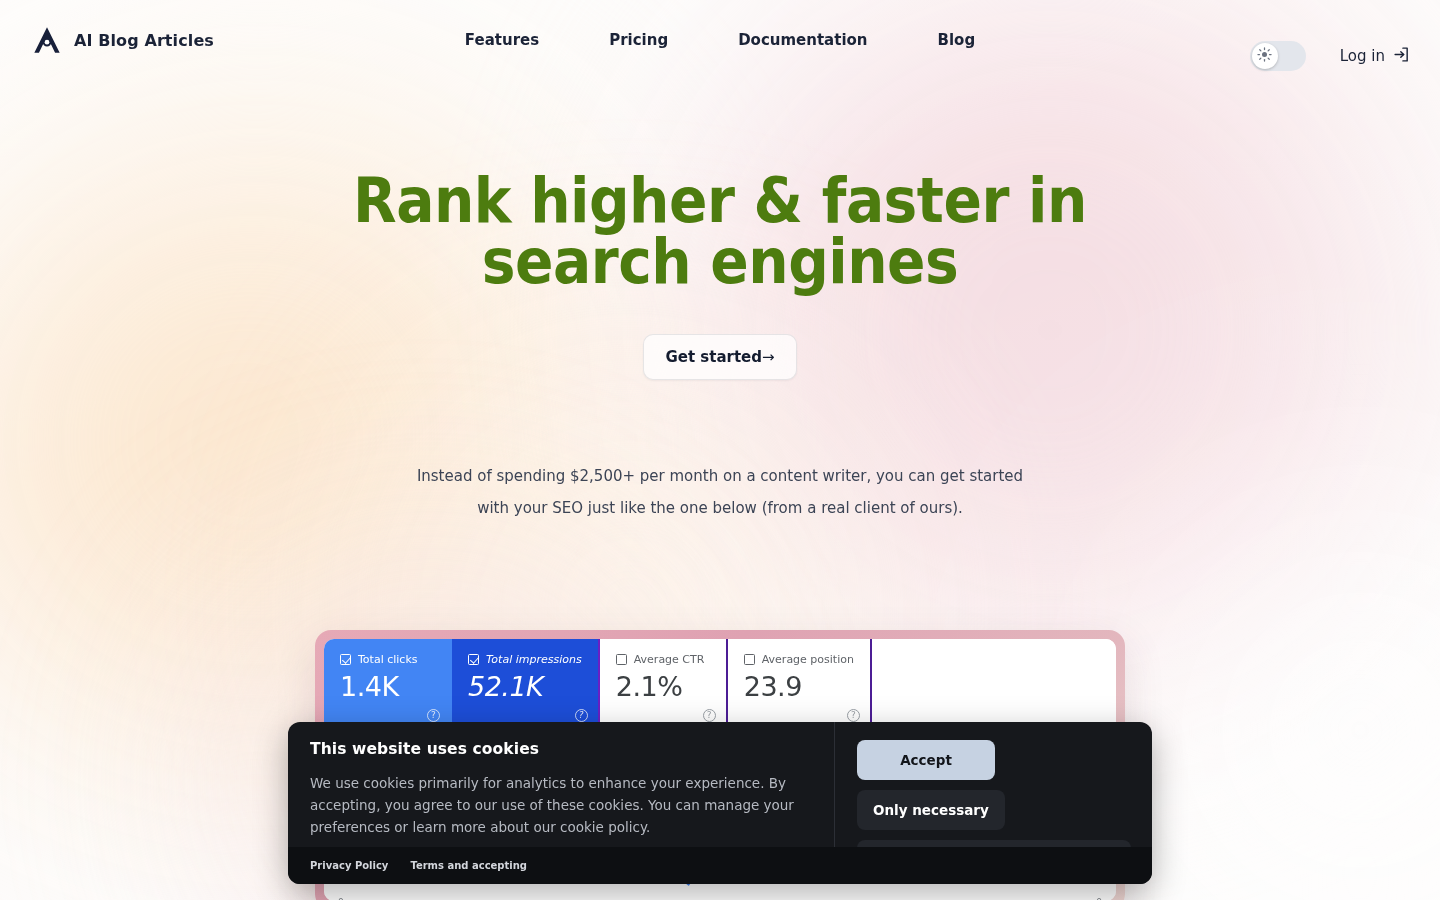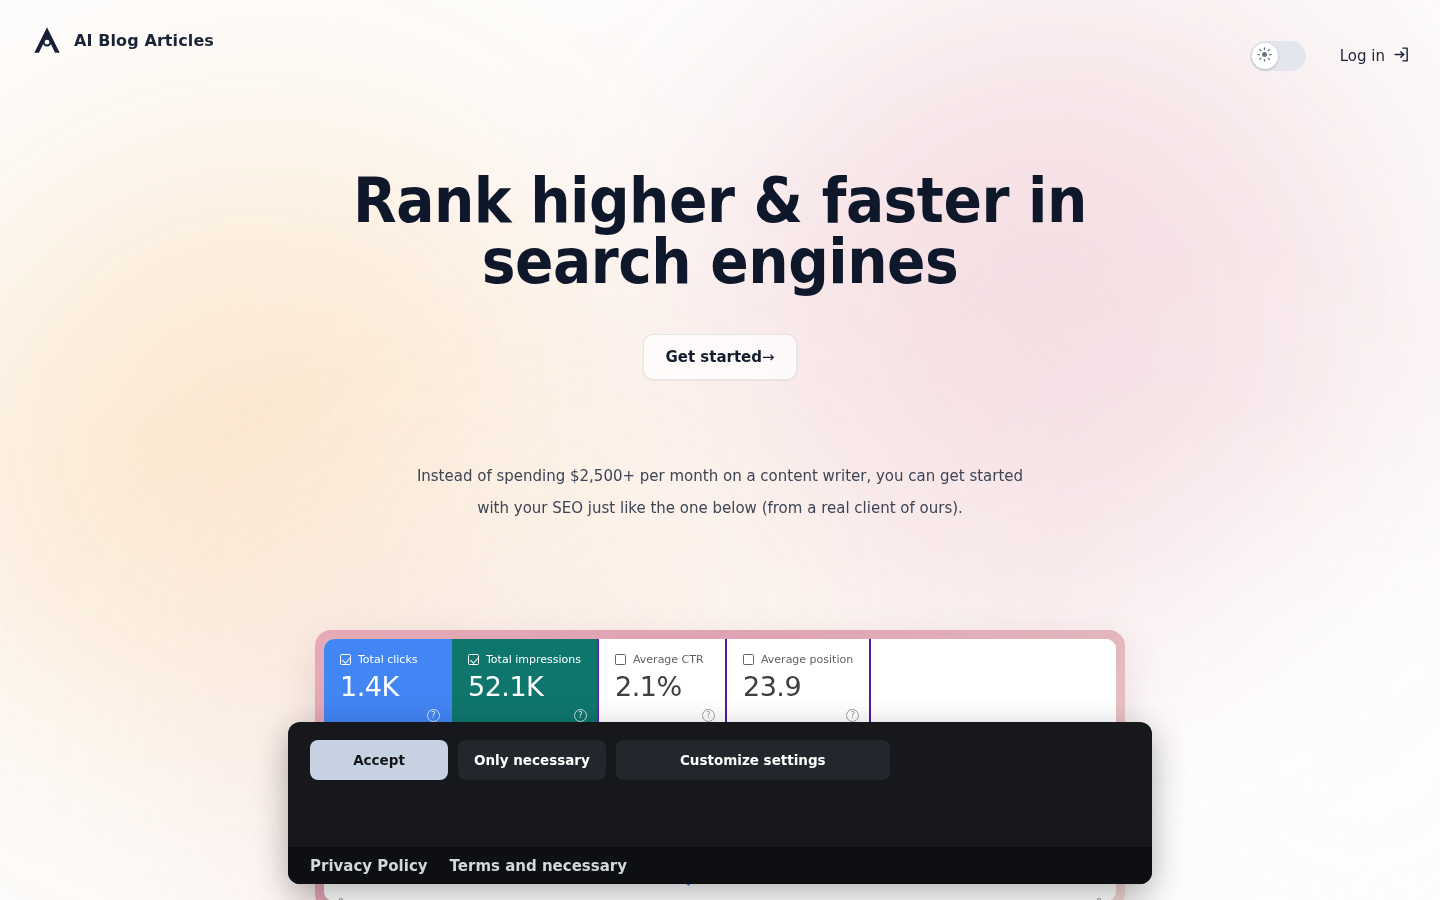--- a/index.html
+++ b/index.html
@@ -152,21 +152,21 @@
     text-align: center;
   }
   .hero h1 {
     margin: 170px auto 0;
     width: 780px;
     font-family: "DejaVu Sans Condensed", "Liberation Sans Narrow", "DejaVu Sans", sans-serif;
     font-size: 63px;
     line-height: 61px;
     font-weight: 700;
     letter-spacing: -0.5px;
-    color: #0f172a;
+    color: #4d7c0f;
   }
   .hero-sub {
     margin: 28px auto 0;
     width: 900px;
     font-size: 17.5px;
     line-height: 32px;
     color: #3c4455;
     font-weight: 400;
   }
   .cta-row { margin-top: 42px; }
@@ -219,21 +219,21 @@
     border-bottom: 1px solid #e4e6e9;
   }
   .metric {
     flex: 0 0 128px;
     padding: 14px 16px 0 16px;
     position: relative;
     border-right: 2px solid #4c1d95;
     background: #ffffff;
   }
   .metric.m-clicks { background: #4285f4; border-right-color: #4285f4; flex: 0 0 128px; }
-  .metric.m-impr   { background: #0f766e; border-right-color: #6a1fc4; flex: 0 0 128px; }
+  .metric.m-impr   { background: #1d4ed8; border-right-color: #6a1fc4; flex: 0 0 128px; font-style: italic; }
   .metric.m-ctr    { flex: 0 0 128px; }
   .metric.m-pos    { flex: 0 0 134px; }
   .metric.m-blank  { flex: 1 1 auto; border-right: none; }
   .metric-head {
     display: flex;
     align-items: center;
     gap: 7px;
     font-size: 11px;
     color: #5f6368;
     white-space: nowrap;
@@ -356,21 +356,21 @@
   .ck-custom { background: #23262c; color: #ffffff; flex: 0 0 274px; }
   .cookie-footer {
     flex: 0 0 37px;
     background: #0d0f12;
     display: flex;
     align-items: center;
     gap: 22px;
     padding: 0 22px;
   }
   .cookie-footer a {
-    font-size: 15px;
+    font-size: 10px;
     font-weight: 700;
     color: #d3d6dc;
     text-decoration: none;
     cursor: pointer;
     white-space: nowrap;
   }
 </style>
 </head>
 <body>
 
@@ -389,20 +389,26 @@
     <span>
       <svg class="brand-mark" viewBox="0 0 32 32" fill="none" xmlns="http://www.w3.org/2000/svg">
         <path d="M16 2.5 L29.5 29.5 L24.6 29.5 L16 11.8 L7.4 29.5 L2.5 29.5 Z" fill="#18203a"></path>
         <path d="M16 8.6 C13.1 12.6 11.3 15.3 11.3 18.1 C11.3 20.9 13.4 23 16 23 C18.6 23 20.7 20.9 20.7 18.1 C20.7 15.3 18.9 12.6 16 8.6 Z" fill="#18203a"></path>
         <circle cx="16" cy="18.3" r="2.5" fill="#ffffff"></circle>
       </svg>
     </span>
     <span class="brand-name">AI Blog Articles</span>
   </div>
 
+  <nav class="mainnav">
+    <a href="#">Features</a>
+    <a href="#">Pricing</a>
+    <a href="#">Documentation</a>
+    <a href="#">Blog</a>
+  </nav>
 
   <div class="right-cluster">
     <button class="theme-toggle">
       <span class="theme-knob">
         <span>
           <svg width="15" height="15" viewBox="0 0 24 24" fill="none" stroke="#6b7280" stroke-width="2" stroke-linecap="round">
             <circle cx="12" cy="12" r="4" fill="#6b7280" stroke="none"></circle>
             <line x1="12" y1="1.5" x2="12" y2="4"></line>
             <line x1="12" y1="20" x2="12" y2="22.5"></line>
             <line x1="1.5" y1="12" x2="4" y2="12"></line>
@@ -499,25 +505,29 @@
       <span class="axis-zero left">0</span>
       <span class="axis-zero right">0</span>
     </div>
 
   </div>
 </section>
 
 <aside class="cookie-banner">
   <div class="cookie-main">
 
+    <div class="cookie-text">
+      <div class="cookie-title">This website uses cookies</div>
+      <div class="cookie-body">We use cookies primarily for analytics to enhance your experience. By accepting, you agree to our use of these cookies. You can manage your preferences or learn more about our cookie policy.</div>
+    </div>
 
     <div class="cookie-actions">
       <button class="ck-btn ck-accept">Accept</button>
       <button class="ck-btn ck-only">Only necessary</button>
       <button class="ck-btn ck-custom">Customize settings</button>
     </div>
   </div>
 
   <div class="cookie-footer">
     <a href="#">Privacy Policy</a>
-    <a href="#">Terms and necessary</a>
+    <a href="#">Terms and accepting</a>
   </div>
 </aside>
 
 </body></html>

